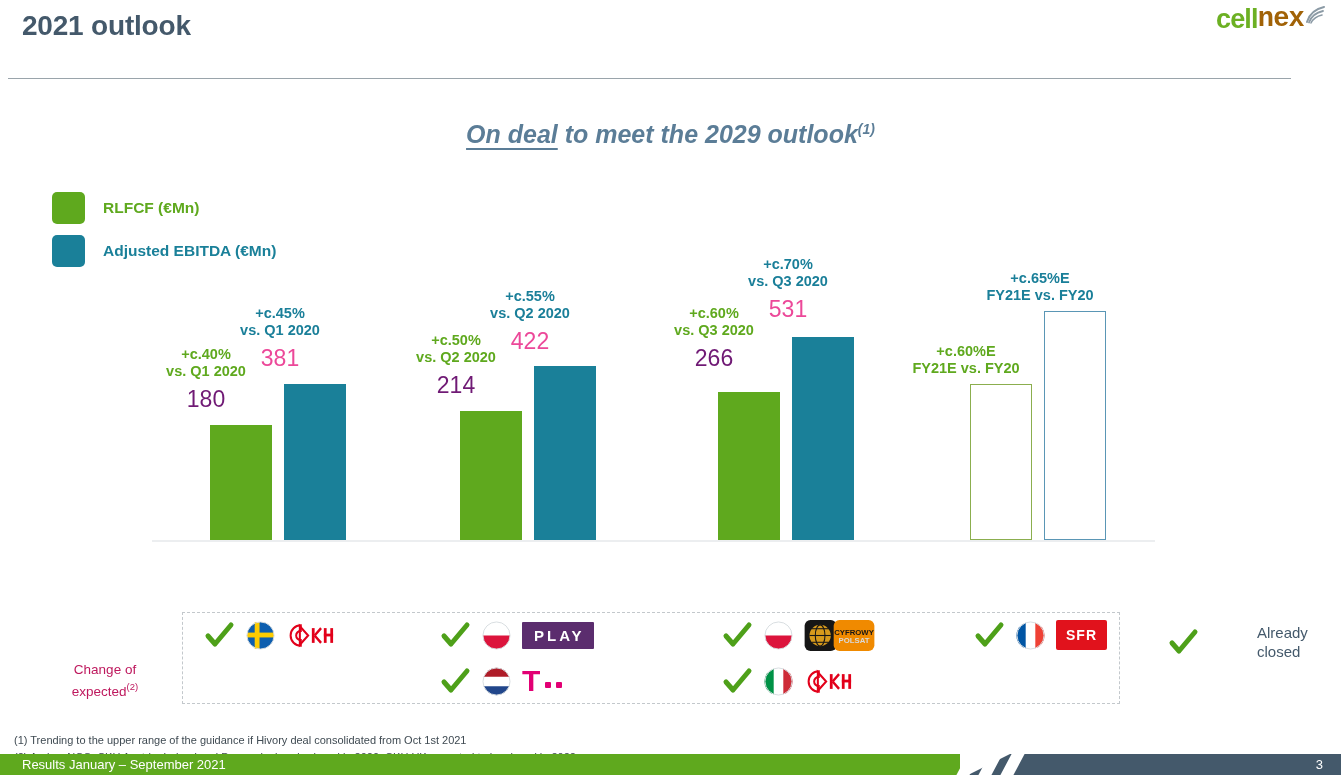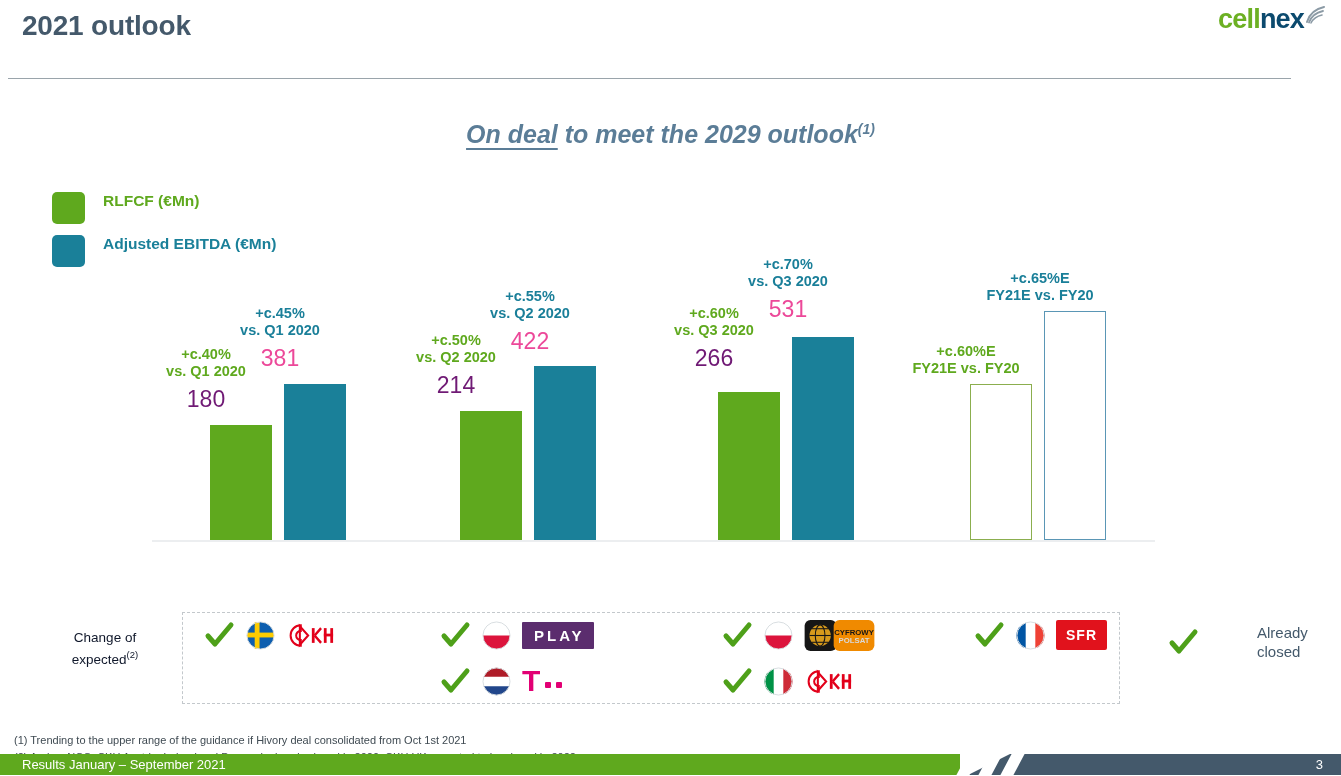--- a/index.html
+++ b/index.html
@@ -20,36 +20,36 @@
   .header-rule {
     position: absolute; left: 8px; top: 78px; width: 1283px; height: 1px;
     background: #9aa4ab;
   }
   .logo {
     position: absolute; right: 14px; top: 4px;
     font-size: 27px; font-weight: bold; letter-spacing: -0.8px;
     display: flex; align-items: flex-start;
   }
   .logo .lg-cell { color: #6cb023; }
-  .logo .lg-nex  { color: #0c4a6e; }
+  .logo .lg-nex  { color: #a16207; font-family: Liberation Mono, monospace; }
   .logo .lg-wave { margin-left: 1px; margin-top: -4px; }
 
   
   .subtitle {
     position: absolute; left: 0; top: 120px; width: 1341px;
     text-align: center;
     font-size: 25px; font-weight: bold; font-style: italic;
     color: #5b7d97;
   }
   .subtitle .u { text-decoration: underline; text-underline-offset: 5px; }
   .subtitle .sup { font-size: 14px; vertical-align: super; font-style: italic; }
 
   
   .legend { position: absolute; left: 52px; top: 192px; }
-  .legend-row { display: flex; align-items: flex-start; margin-bottom: 11px; }
+  .legend-row { display: flex; align-items: center; margin-bottom: 11px; }
   .legend-swatch { width: 33px; height: 32px; border-radius: 5px; }
   .legend-label { margin-left: 18px; font-size: 15.5px; font-weight: bold; }
   .sw-green { background: #5fa91e; }
   .sw-teal  { background: #1a8099; }
   .lb-green { color: #5fa91e; }
   .lb-teal  { color: #1a8099; }
 
   
   #chart { position: absolute; left: 0; top: 0; width: 1341px; height: 776px; }
   .axis-line {
@@ -78,22 +78,22 @@
   .anno-pct { font-size: 14.5px; font-weight: bold; white-space: nowrap; }
   .anno-vs  { font-size: 14.5px; font-weight: bold; white-space: nowrap; }
   .anno-val { font-size: 23px; font-weight: normal; margin-top: 6px; }
   .anno-green { color: #5fa91e; }
   .anno-green .anno-val { color: #701a75; }
   .anno-teal  { color: #1a7f99; }
   .anno-teal .anno-val { color: #ec4899; }
 
   
   .perimeter-label {
-    position: absolute; left: 40px; top: 628px; width: 130px;
-    text-align: center; font-size: 13.5px; color: #0f172a; line-height: 1.45;
+    position: absolute; left: 40px; top: 660px; width: 130px;
+    text-align: center; font-size: 13.5px; color: #be185d; line-height: 1.45;
   }
   .perimeter-label .sup { font-size: 9.5px; vertical-align: super; }
   .perimeter-box {
     position: absolute; left: 182px; top: 612px; width: 938px; height: 92px;
     border: 1.4px dashed #c3c8cc;
   }
   .perim-col { position: absolute; top: 612px; height: 92px; width: 250px; }
   .perim-row {
     display: flex; align-items: center; height: 46px; padding-left: 22px;
   }

